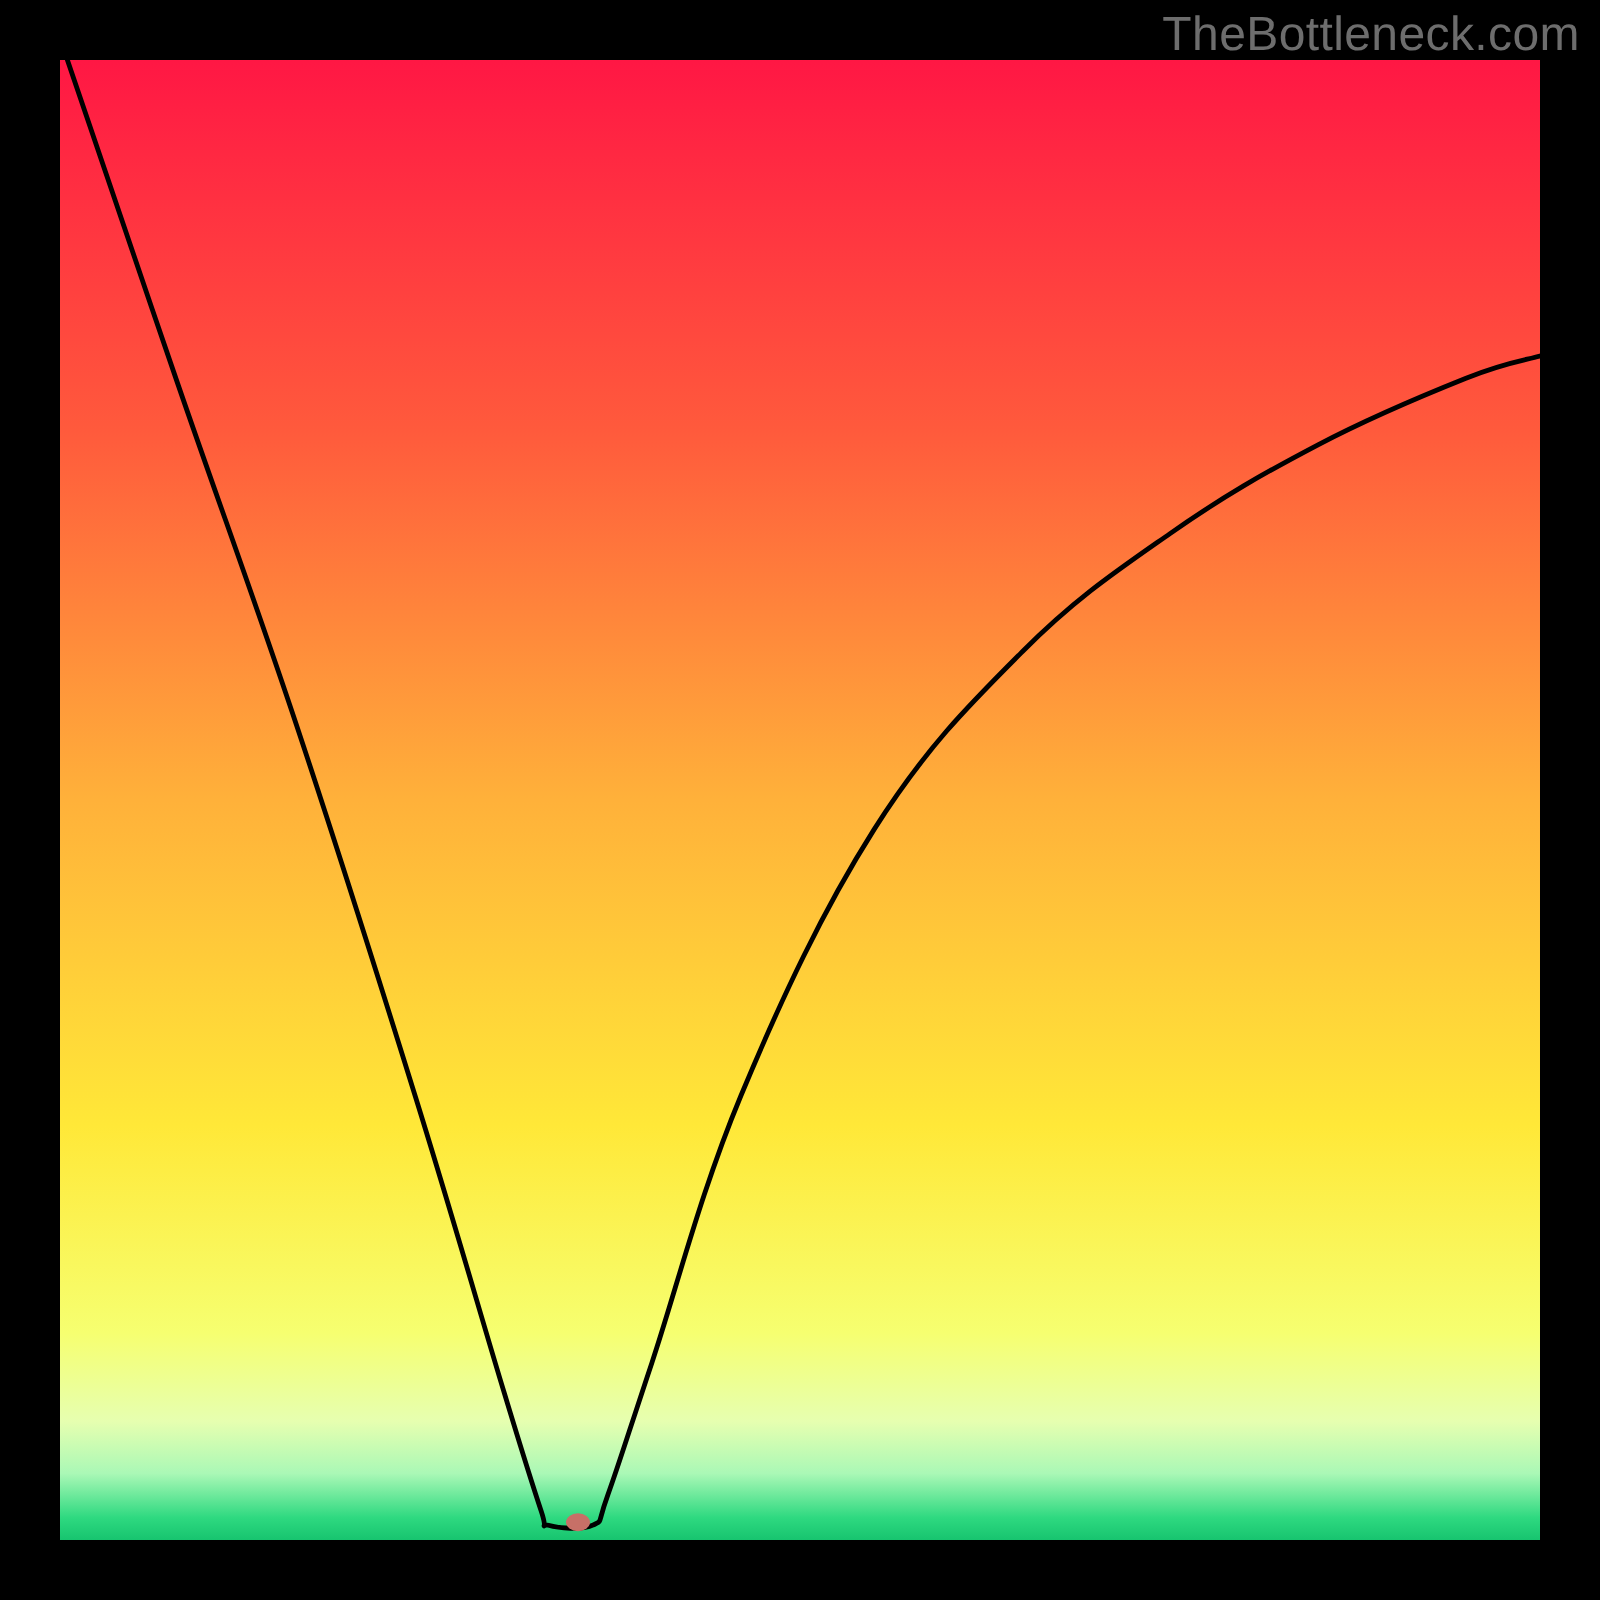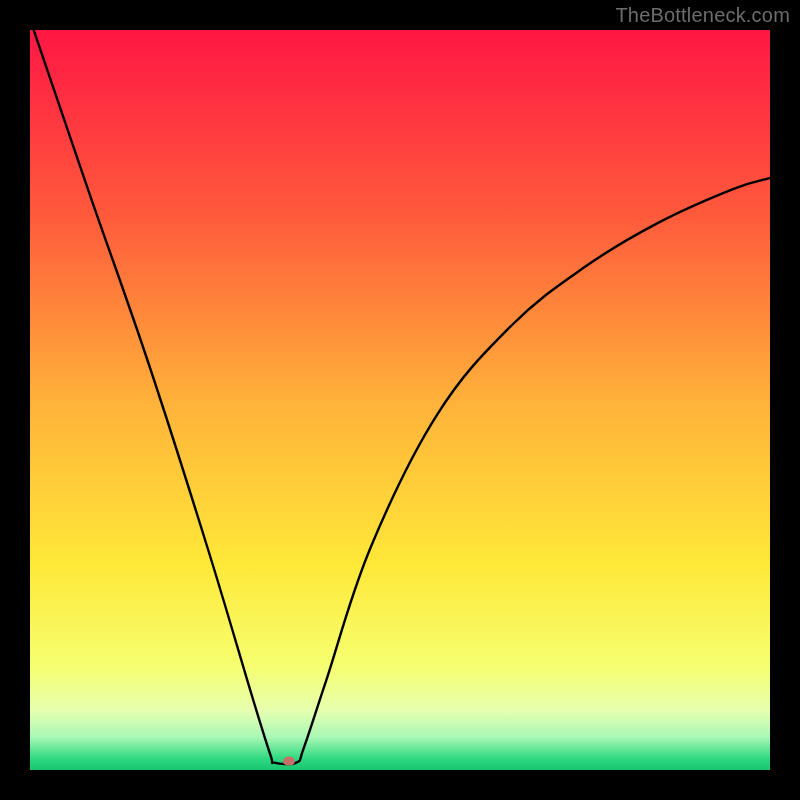--- a/index.html
+++ b/index.html
@@ -30,21 +30,21 @@
   .plot svg {
     display: block;
     width: 740px;
     height: 740px;
   }
   .watermark {
     position: absolute;
     top: 4px;
     right: 10px;
     color: #6d6d6d;
-    font-size: 20px;
+    font-size: 24px;
     font-weight: 400;
     letter-spacing: 0.2px;
     font-family: Arial, Helvetica, sans-serif;
   }
 </style>
 </head>
 <body>
 
 <div class="frame">
   <div class="watermark">TheBottleneck.com</div>

